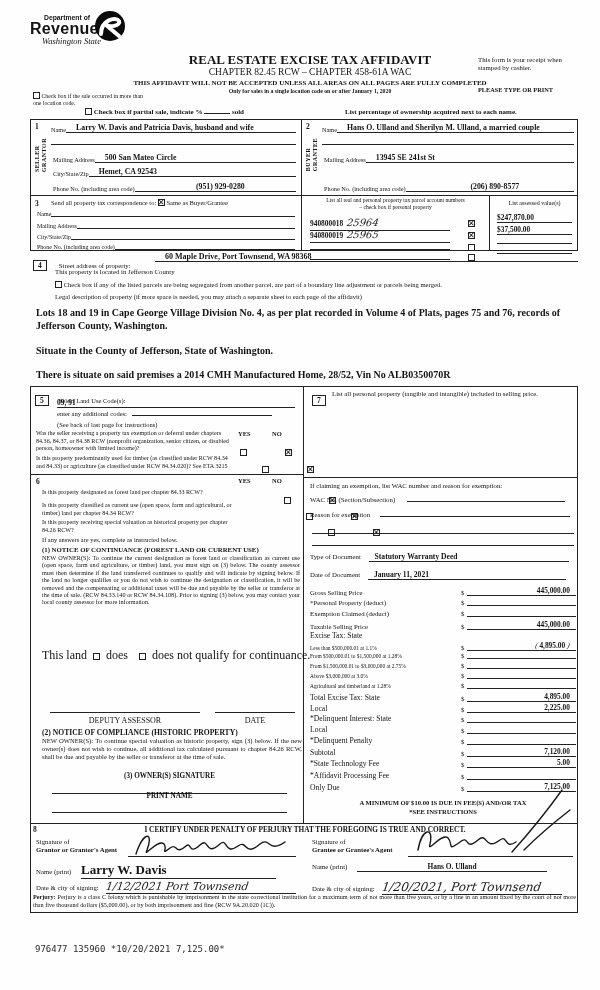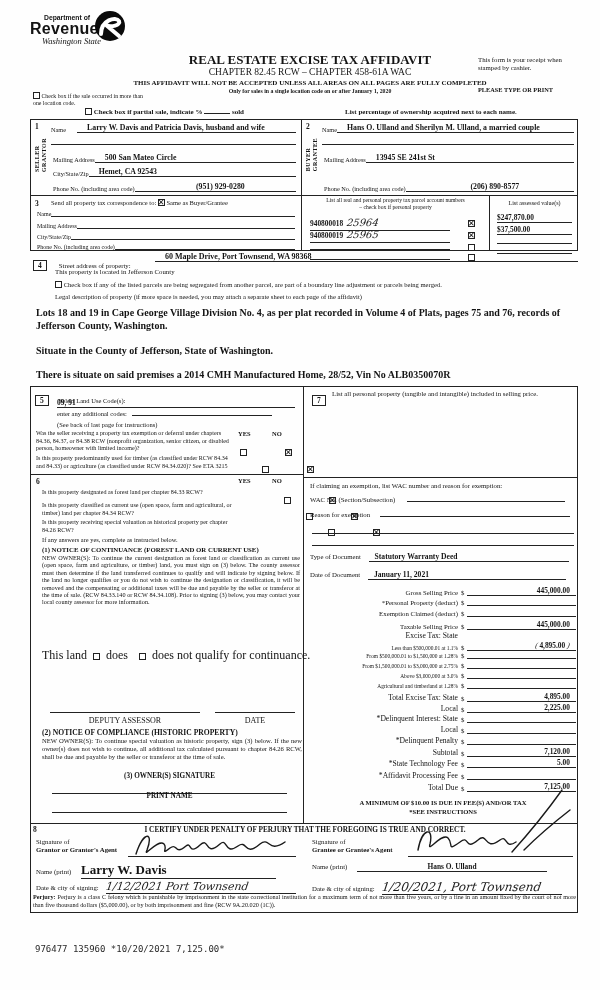--- a/index.html
+++ b/index.html
@@ -20,21 +20,21 @@
   .hand { font-family:"DejaVu Serif",serif; font-style:italic; transform:skewX(-8deg);
         display:inline-block; color:#1b1b1b; }
   .vlabel { display:flex; }
   .vlabel span { writing-mode:vertical-rl; transform:rotate(180deg); font-size:6px;
         font-weight:bold; letter-spacing:0.5px; line-height:7px; }
   .flabel { font-size:6.3px; white-space:nowrap; }
   .frow { display:flex; align-items:flex-end; }
   .fval { flex:1; border-bottom:1px solid #222; font-weight:bold; font-size:7.8px;
         padding-left:10px; white-space:nowrap; }
   .mrow { position:absolute; left:310px; width:266px; display:flex; align-items:flex-end; }
-  .mlabel { width:148px; text-align:right; font-size:6.8px; white-space:nowrap; }
+  .mlabel { width:148px; font-size:6.8px; white-space:nowrap; }
   .mlabel.sm { font-size:5.4px; }
   .mlabel.lg { font-size:7.6px; }
   .dollar { margin:0 3px; font-size:6.8px; }
   .mline { flex:1; border-bottom:1px solid #222; text-align:right; font-weight:bold;
         font-size:7.4px; padding-right:6px; min-height:8px; white-space:nowrap; }
   .qtext { font-size:6.1px; line-height:7.6px; }
   .sig-svg { position:absolute; overflow:visible; }
   .sig-svg path { stroke:#1a1a1a; stroke-width:1.4; fill:none; stroke-linecap:round; }
 </style>
 </head>
@@ -77,21 +77,21 @@
   
   <div class="abs" style="left:30px;top:119px;width:548px;height:77px;border:1px solid #222;">
     <div class="abs" style="left:270px;top:0;width:1px;height:100%;background:#222;"></div>
 
     <div class="abs" style="left:0;top:0;width:270px;height:100%;">
       <div class="abs b" style="left:4px;top:2px;font-size:7.5px;">1</div>
       <div class="abs vlabel" style="left:3px;top:18px;">
         <span>SELLER</span>
           <span>GRANTOR</span>
       </div>
-      <div class="abs frow" style="left:20px;top:3px;width:245px;gap:11px;">
+      <div class="abs frow" style="left:20px;top:3px;width:245px;">
         <span class="flabel">Name</span>
         <span class="fval">Larry W. Davis and Patricia Davis, husband and wife</span>
       </div>
       <div class="abs ln" style="left:20px;top:24px;width:245px;"></div>
       <div class="abs frow" style="left:22px;top:33px;width:243px;">
         <span class="flabel">Mailing Address</span>
         <span class="fval">500 San Mateo Circle</span>
       </div>
       <div class="abs frow" style="left:22px;top:47px;width:243px;">
         <span class="flabel">City/State/Zip</span>
@@ -383,21 +383,21 @@
     <span class="mlabel lg">*State Technology Fee</span>
     <span class="dollar">$</span>
     <span class="mline">5.00</span>
   </div>
   <div class="mrow" style="top:771px;">
     <span class="mlabel lg">*Affidavit Processing Fee</span>
     <span class="dollar">$</span>
     <span class="mline"></span>
   </div>
   <div class="mrow" style="top:782px;">
-    <span class="mlabel lg">Total Due</span>
+    <span class="mlabel lg">Only Due</span>
     <span class="dollar">$</span>
     <span class="mline">7,125.00</span>
   </div>
   <div class="abs b" style="left:312px;top:799px;width:262px;text-align:center;font-size:6.6px;">A MINIMUM OF $10.00 IS DUE IN FEE(S) AND/OR TAX</div>
   <div class="abs b" style="left:312px;top:808px;width:262px;text-align:center;font-size:6.6px;">*SEE INSTRUCTIONS</div>
 
   
   <div class="abs" style="left:30px;top:823px;width:548px;height:90px;border:1px solid #222;"></div>
   <div class="abs b" style="left:33px;top:825px;font-size:7.5px;">8</div>
   <div class="abs b" style="left:60px;top:825px;width:490px;text-align:center;font-size:7.3px;">I CERTIFY UNDER PENALTY OF PERJURY THAT THE FOREGOING IS TRUE AND CORRECT.</div>

